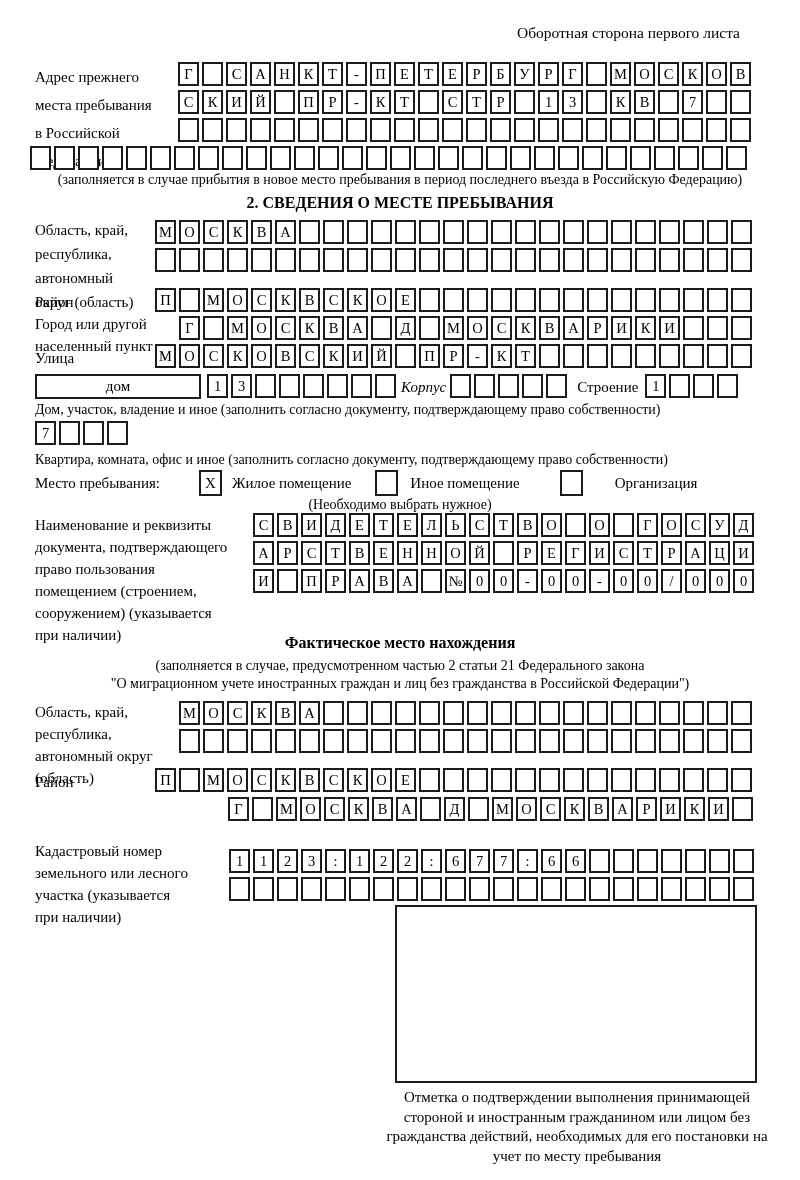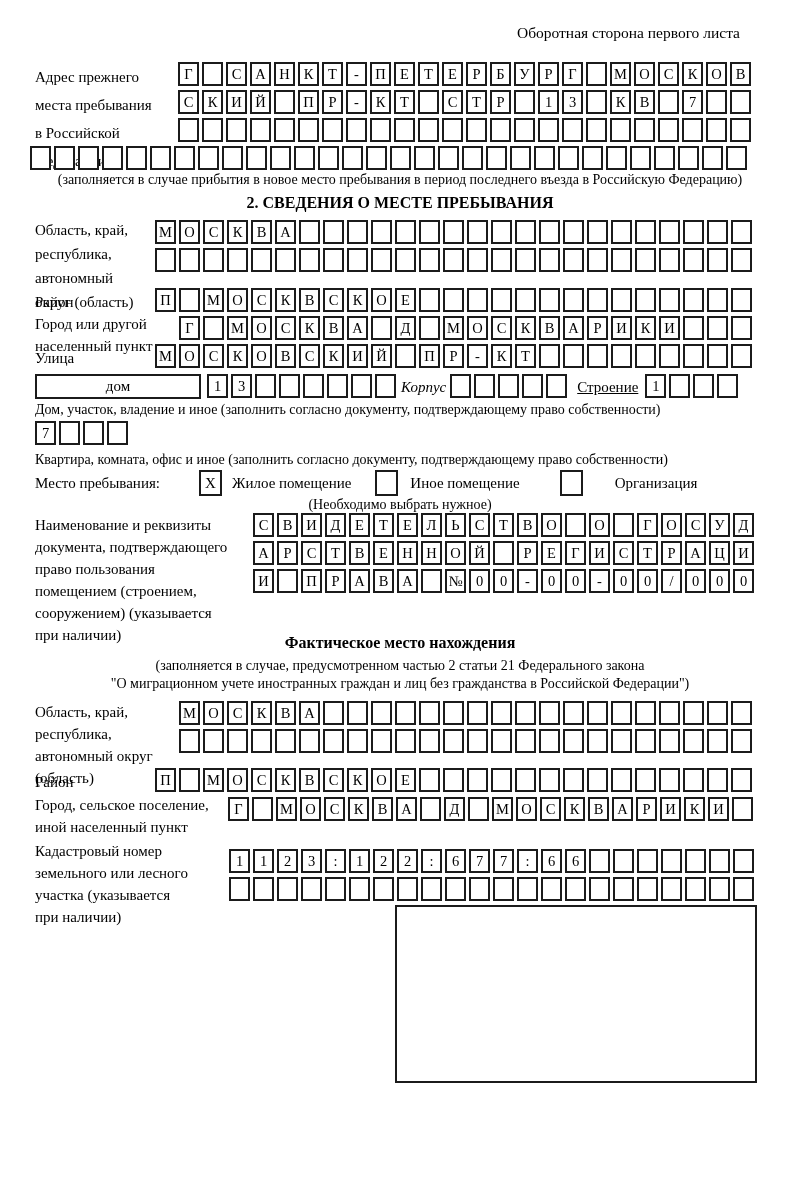--- a/index.html
+++ b/index.html
@@ -74,21 +74,21 @@
   <div class="abs cellrow" style="left:179px; top:316px;"><span class="cell">Г</span><span class="cell"></span><span class="cell">М</span><span class="cell">О</span><span class="cell">С</span><span class="cell">К</span><span class="cell">В</span><span class="cell">А</span><span class="cell"></span><span class="cell">Д</span><span class="cell"></span><span class="cell">М</span><span class="cell">О</span><span class="cell">С</span><span class="cell">К</span><span class="cell">В</span><span class="cell">А</span><span class="cell">Р</span><span class="cell">И</span><span class="cell">К</span><span class="cell">И</span><span class="cell"></span><span class="cell"></span><span class="cell"></span></div>
 
   <div class="abs lbl" style="left:35px; top:346px;">Улица</div>
   <div class="abs cellrow" style="left:155px; top:344px;"><span class="cell">М</span><span class="cell">О</span><span class="cell">С</span><span class="cell">К</span><span class="cell">О</span><span class="cell">В</span><span class="cell">С</span><span class="cell">К</span><span class="cell">И</span><span class="cell">Й</span><span class="cell"></span><span class="cell">П</span><span class="cell">Р</span><span class="cell">-</span><span class="cell">К</span><span class="cell">Т</span><span class="cell"></span><span class="cell"></span><span class="cell"></span><span class="cell"></span><span class="cell"></span><span class="cell"></span><span class="cell"></span><span class="cell"></span><span class="cell"></span></div>
 
   <div class="abs flexrow" style="left:35px; top:374px;">
     <div class="wbox" style="width:166px; height:25px; margin-right:6px;">дом</div>
     <div class="cellrow"><span class="cell">1</span><span class="cell">3</span><span class="cell"></span><span class="cell"></span><span class="cell"></span><span class="cell"></span><span class="cell"></span><span class="cell"></span></div>
     <div class="inline-lbl" style="margin:0 4px 0 2px;font-style:italic;">Корпус</div>
     <div class="cellrow"><span class="cell"></span><span class="cell"></span><span class="cell"></span><span class="cell"></span><span class="cell"></span></div>
-    <div class="inline-lbl" style="margin:0 7px 2px 7px;text-decoration:underline;">Строение</div>
+    <div class="inline-lbl" style="margin:0 7px 2px 7px;">Строение</div>
     <div class="cellrow"><span class="cell">1</span><span class="cell"></span><span class="cell"></span><span class="cell"></span></div>
   </div>
   <div class="abs caption" style="left:35px; top:402px;">Дом, участок, владение и иное (заполнить согласно документу, подтверждающему право собственности)</div>
 
   <div class="abs flexrow" style="left:35px; top:421px;">
     <div class="cellrow"><span class="cell">7</span><span class="cell"></span><span class="cell"></span><span class="cell"></span></div>
   </div>
   <div class="abs caption" style="left:35px; top:452px;">Квартира, комната, офис и иное (заполнить согласно документу, подтверждающему право собственности)</div>
 
   <div class="abs flexrow" style="left:35px; top:470px;">
@@ -123,28 +123,27 @@
 автономный округ
 (область)</div>
   <div class="abs stack" style="left:179px; top:701px;">
     <div class="cellrow"><span class="cell">М</span><span class="cell">О</span><span class="cell">С</span><span class="cell">К</span><span class="cell">В</span><span class="cell">А</span><span class="cell"></span><span class="cell"></span><span class="cell"></span><span class="cell"></span><span class="cell"></span><span class="cell"></span><span class="cell"></span><span class="cell"></span><span class="cell"></span><span class="cell"></span><span class="cell"></span><span class="cell"></span><span class="cell"></span><span class="cell"></span><span class="cell"></span><span class="cell"></span><span class="cell"></span><span class="cell"></span></div>
     <div class="cellrow"><span class="cell"></span><span class="cell"></span><span class="cell"></span><span class="cell"></span><span class="cell"></span><span class="cell"></span><span class="cell"></span><span class="cell"></span><span class="cell"></span><span class="cell"></span><span class="cell"></span><span class="cell"></span><span class="cell"></span><span class="cell"></span><span class="cell"></span><span class="cell"></span><span class="cell"></span><span class="cell"></span><span class="cell"></span><span class="cell"></span><span class="cell"></span><span class="cell"></span><span class="cell"></span><span class="cell"></span></div>
   </div>
 
   <div class="abs lbl" style="left:35px; top:770px;">Район</div>
   <div class="abs cellrow" style="left:155px; top:768px;"><span class="cell">П</span><span class="cell"></span><span class="cell">М</span><span class="cell">О</span><span class="cell">С</span><span class="cell">К</span><span class="cell">В</span><span class="cell">С</span><span class="cell">К</span><span class="cell">О</span><span class="cell">Е</span><span class="cell"></span><span class="cell"></span><span class="cell"></span><span class="cell"></span><span class="cell"></span><span class="cell"></span><span class="cell"></span><span class="cell"></span><span class="cell"></span><span class="cell"></span><span class="cell"></span><span class="cell"></span><span class="cell"></span><span class="cell"></span></div>
 
-  <div class="abs lbl-tight" style="left:35px; top:794px; width:190px;">Город, сельское поселение,
-иной населенный пункт</div>
   <div class="abs cellrow" style="left:228px; top:797px;"><span class="cell">Г</span><span class="cell"></span><span class="cell">М</span><span class="cell">О</span><span class="cell">С</span><span class="cell">К</span><span class="cell">В</span><span class="cell">А</span><span class="cell"></span><span class="cell">Д</span><span class="cell"></span><span class="cell">М</span><span class="cell">О</span><span class="cell">С</span><span class="cell">К</span><span class="cell">В</span><span class="cell">А</span><span class="cell">Р</span><span class="cell">И</span><span class="cell">К</span><span class="cell">И</span><span class="cell"></span></div>
 
   <div class="abs lbl-tight" style="left:35px; top:840px; width:185px;">Кадастровый номер
 земельного или лесного
 участка (указывается
 при наличии)</div>
   <div class="abs stack" style="left:229px; top:849px;">
     <div class="cellrow"><span class="cell">1</span><span class="cell">1</span><span class="cell">2</span><span class="cell">3</span><span class="cell">:</span><span class="cell">1</span><span class="cell">2</span><span class="cell">2</span><span class="cell">:</span><span class="cell">6</span><span class="cell">7</span><span class="cell">7</span><span class="cell">:</span><span class="cell">6</span><span class="cell">6</span><span class="cell"></span><span class="cell"></span><span class="cell"></span><span class="cell"></span><span class="cell"></span><span class="cell"></span><span class="cell"></span></div>
     <div class="cellrow"><span class="cell"></span><span class="cell"></span><span class="cell"></span><span class="cell"></span><span class="cell"></span><span class="cell"></span><span class="cell"></span><span class="cell"></span><span class="cell"></span><span class="cell"></span><span class="cell"></span><span class="cell"></span><span class="cell"></span><span class="cell"></span><span class="cell"></span><span class="cell"></span><span class="cell"></span><span class="cell"></span><span class="cell"></span><span class="cell"></span><span class="cell"></span><span class="cell"></span></div>
   </div>
 
   <div class="abs bigbox" style="left:395px; top:905px; width:362px; height:178px;"></div>
+  <div class="abs conf-caption" style="left:378px; top:1088px; width:398px;">Отметка о подтверждении выполнения принимающей стороной и иностранным гражданином или лицом без гражданства действий, необходимых для его постановки на учет по месту пребывания</div>
 
 </div>
 
 </body></html>

